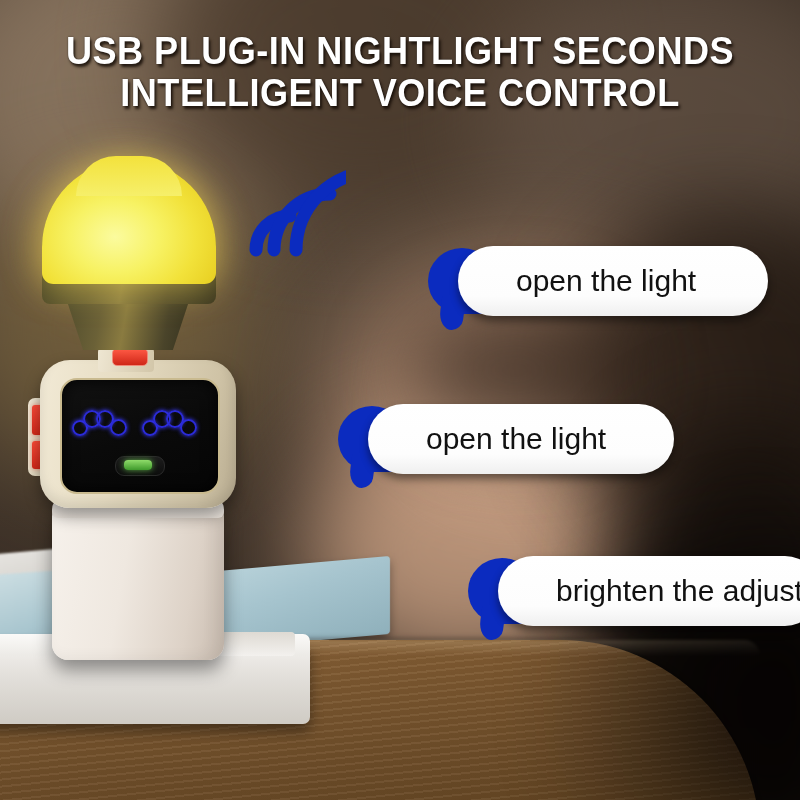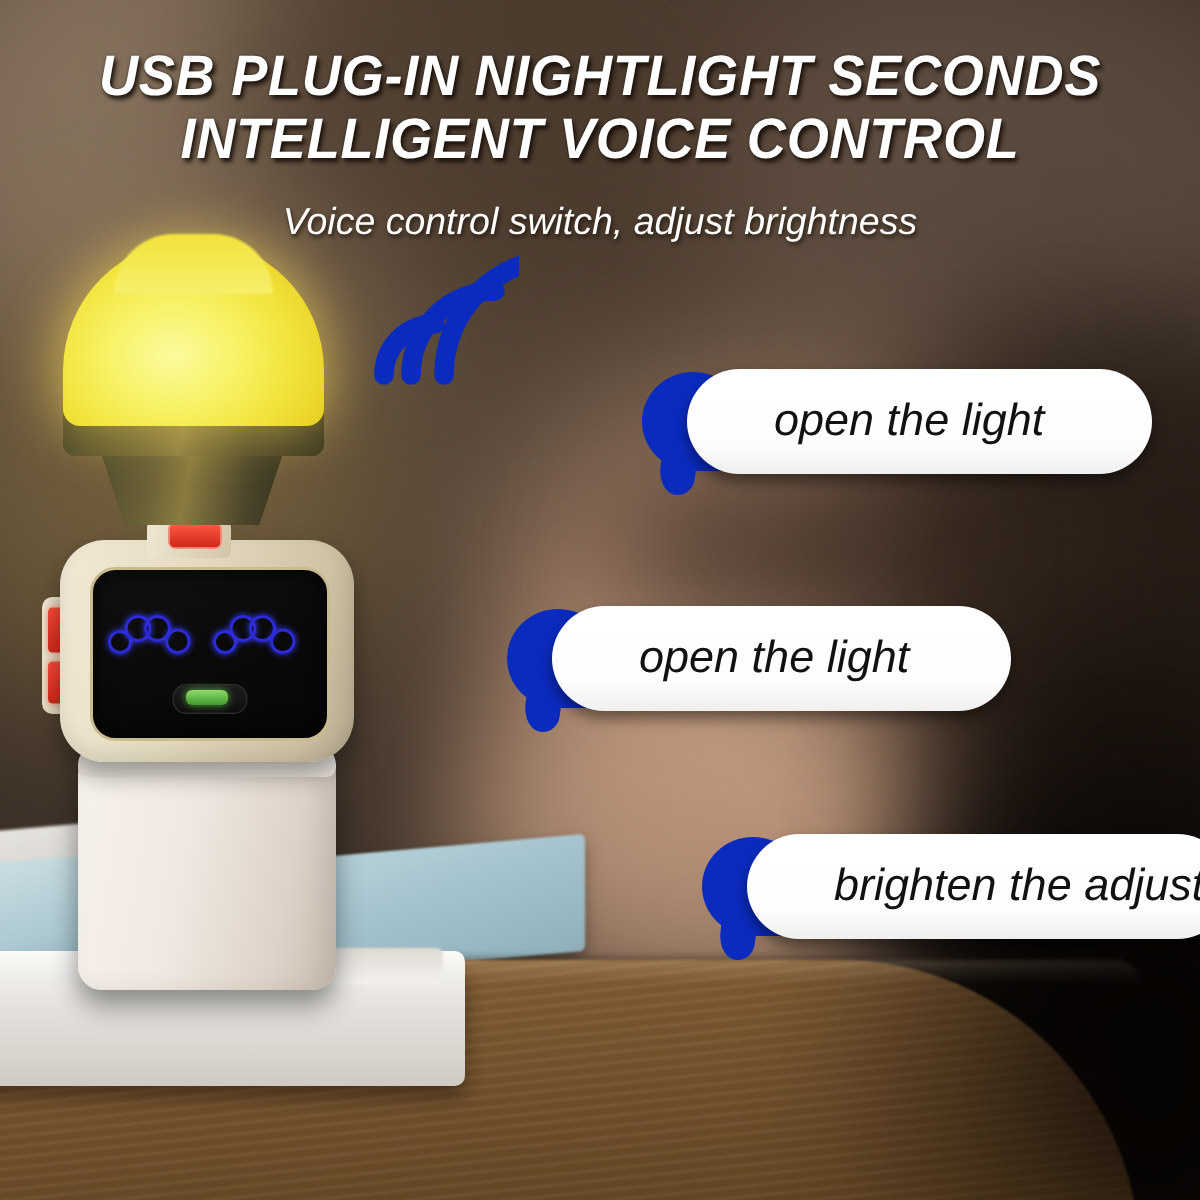--- a/index.html
+++ b/index.html
@@ -1,21 +1,21 @@
 <!DOCTYPE html>
 <html><head>
 <meta charset="utf-8">
 <style>
   html,body{margin:0;padding:0;}
   body{
     width:800px;height:800px;overflow:hidden;
     font-family:"Liberation Sans", sans-serif;
     background:#3a2c22;
   }
-  #stage{position:relative;width:800px;height:800px;overflow:hidden;font-style:italic;}
+  #stage{position:relative;width:800px;height:800px;overflow:hidden;}
 
   
   .bg-base{
     position:absolute;inset:0;
     background:
       radial-gradient(130% 95% at 12% 8%,  #6b5a4a 0%, #57483a 28%, #3f3329 60%, #2a211a 100%),
       linear-gradient(180deg,#5a4a3c 0%,#4a3b2e 50%,#2b211a 100%);
   }
   .bg-blob{position:absolute;border-radius:50%;filter:blur(46px);}
   .b1{left:-60px;top:-70px;width:360px;height:330px;background:#8d7862;opacity:.78;}
@@ -334,21 +334,20 @@
       <path d="M10 84 A34 34 0 0 1 44 50" stroke="#0b2bbf" stroke-width="13" stroke-linecap="round"></path>
       <path d="M28 84 A56 56 0 0 1 84 28" stroke="#0b2bbf" stroke-width="13" stroke-linecap="round"></path>
       <path d="M50 84 A78 78 0 0 1 128 6" stroke="#0b2bbf" stroke-width="13" stroke-linecap="round"></path>
     </svg>
   </div>
 
   <div class="headline">
     <span class="l1">USB PLUG-IN NIGHTLIGHT SECONDS</span>
     <span class="l2">INTELLIGENT VOICE CONTROL</span>
   </div>
-  <div class="subtitle">Voice control switch, adjust brightness</div>
 
   <div class="bubble" id="bub1">
     <span class="bub-tail"></span>
     <div class="bub-body">
       <span class="bub-text">open the light</span>
     </div>
   </div>
 
   <div class="bubble" id="bub2">
     <span class="bub-tail"></span>

